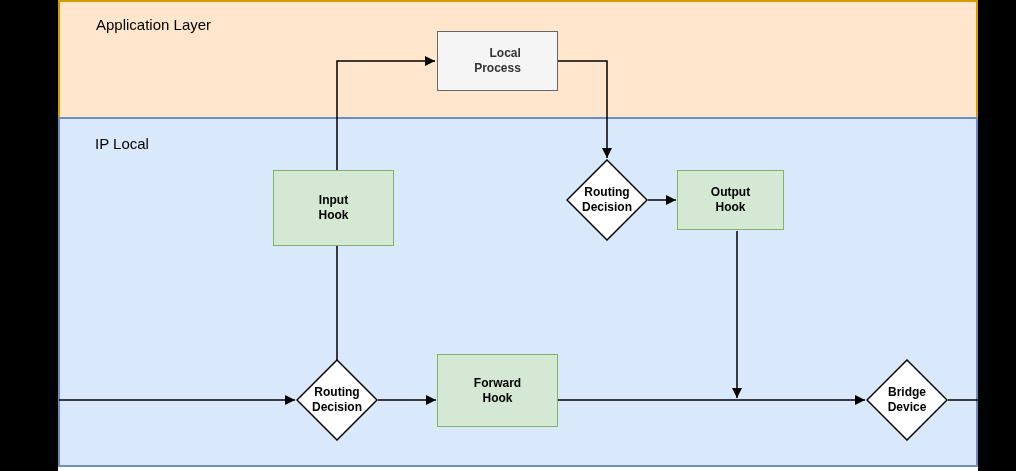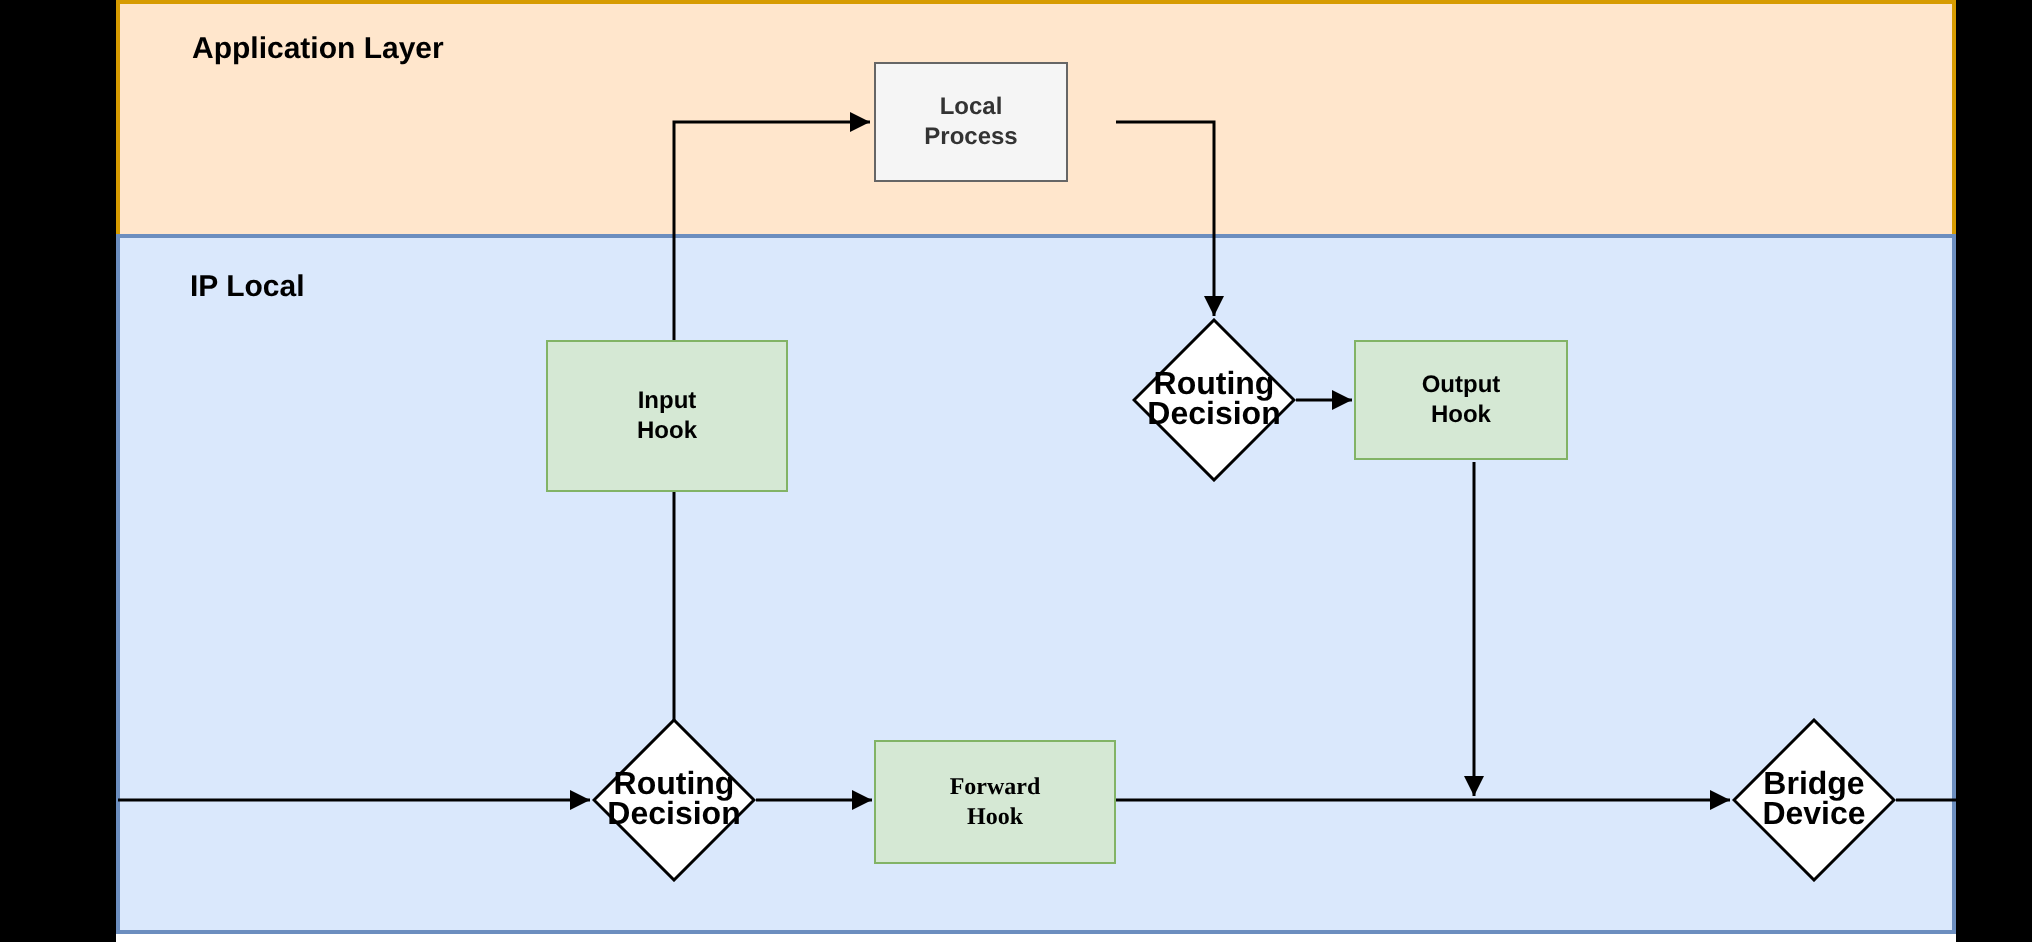--- a/index.html
+++ b/index.html
@@ -26,21 +26,21 @@
     border-bottom: none;
   }
   .band-ip {
     left: 58px; top: 117px;
     width: 920px; height: 350px;
     background: var(--ip-fill, #DAE8FC);
     border: 2px solid var(--ip-border, #6C8EBF);
   }
   .band-label {
     position: absolute;
-    font-weight: bold;
+    font-weight: normal;
     font-size: 15px;
     color: #000;
     white-space: nowrap;
     text-align: center;
   }
   .band-label.app { left: 96px; top: 16px; }
   .band-label.ip  { left: 95px; top: 135px; }
 
   .edges { position: absolute; left: 0; top: 0; pointer-events: none; }
 
@@ -59,35 +59,35 @@
   }
   .rect-green {
     background: var(--hook-fill, #D5E8D4);
     border: 1px solid var(--hook-border, #82B366);
   }
   .rect-gray {
     background: var(--process-fill, #F5F5F5);
     border: 1px solid var(--process-border, #666666);
     color: #333333;
   }
-  .node.local-process { left: 437px; top: 31px;  width: 97px; height: 60px; }
+  .node.local-process { left: 437px; top: 31px;  width: 121px; height: 60px; text-align: right; }
   .node.input-hook    { left: 273px; top: 170px; width: 121px; height: 76px; }
   .node.output-hook   { left: 677px; top: 170px; width: 107px; height: 60px; }
-  .node.forward-hook  { left: 437px; top: 370px; width: 121px; height: 62px; font-family: Liberation Serif, serif; }
+  .node.forward-hook  { left: 437px; top: 354px; width: 121px; height: 73px; }
 
   .diamond { position: absolute; width: 82px; height: 82px; }
   .diamond.rd-top    { left: 566px; top: 159px; }
   .diamond.rd-bottom { left: 296px; top: 359px; }
   .diamond.bridge    { left: 866px; top: 359px; }
   .diamond svg { position: absolute; left: 0; top: 0; }
   .diamond .dlabel {
     position: absolute; left: 0; top: 0; right: 0; bottom: 0;
     display: flex; align-items: center; justify-content: center;
     text-align: center;
-    font-weight: bold; font-size: 16px; line-height: 15px;
+    font-weight: bold; font-size: 12px; line-height: 15px;
     color: #000; white-space: pre-line;
   }
 </style>
 </head>
 <body>
 
 <div class="stage">
   <div class="page"></div>
 
   <div class="band band-app"></div>

